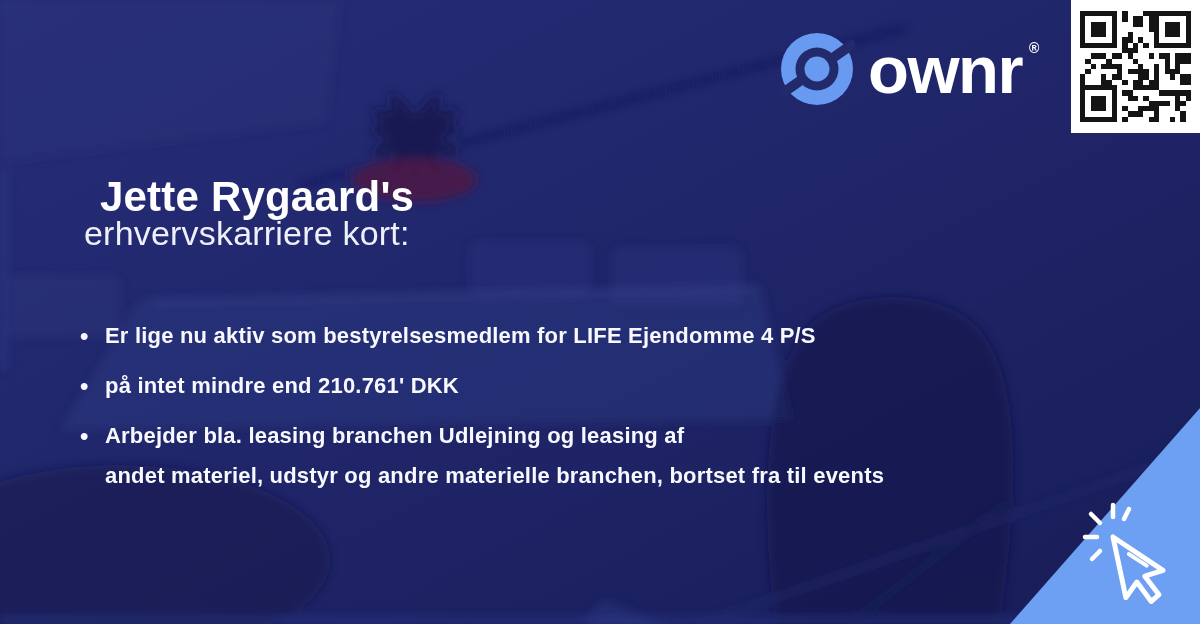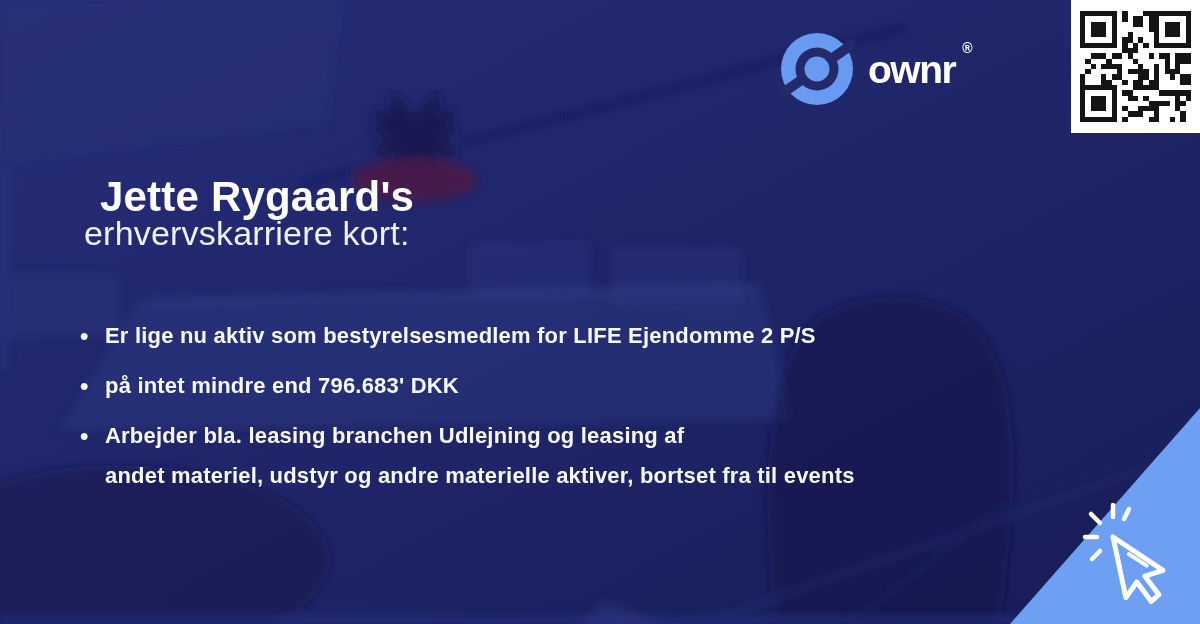--- a/index.html
+++ b/index.html
@@ -26,21 +26,21 @@
     display:flex;align-items:center;justify-content:center;
   }
   .qr svg{display:block;}
   
   .logo{
     position:absolute;left:779px;top:30px;height:78px;
     display:flex;align-items:center;gap:13px;
   }
   .logo-mark{width:76px;height:76px;display:block;}
   .logo-text{
-    font-size:39px;font-weight:800;letter-spacing:-1.5px;
+    font-size:67px;font-weight:800;letter-spacing:-1.5px;
     color:var(--text-col);line-height:1;
   }
   .logo-reg{
     font-size:14px;font-weight:700;align-self:flex-start;
     margin:10px 0 0 -6px;color:var(--text-col);
   }
   
   .title{
     position:absolute;left:84px;top:160px;margin:16px;
     font-size:42px;font-weight:800;letter-spacing:0.2px;line-height:1;
@@ -361,30 +361,30 @@
     <span class="logo-text">ownr</span>
     <span class="logo-reg">®</span>
   </div>
 
   <h1 class="title">Jette Rygaard's</h1>
   <h2 class="subtitle">erhvervskarriere kort:</h2>
 
   <ul class="bullets" id="bullets">
       <li>
         <span class="bullet-dot">•</span>
-        <span class="bullet-line">Er lige nu aktiv som bestyrelsesmedlem for LIFE Ejendomme 2 P/S</span>
+        <span class="bullet-line">Er lige nu aktiv som bestyrelsesmedlem for LIFE Ejendomme 4 P/S</span>
       </li>
       <li>
         <span class="bullet-dot">•</span>
-        <span class="bullet-line">på intet mindre end 796.683' DKK</span>
+        <span class="bullet-line">på intet mindre end 210.761' DKK</span>
       </li>
       <li>
         <span class="bullet-dot">•</span>
         <span class="bullet-line">Arbejder bla. leasing branchen Udlejning og leasing af</span>
-        <span class="bullet-line">andet materiel, udstyr og andre materielle aktiver, bortset fra til events</span>
+        <span class="bullet-line">andet materiel, udstyr og andre materielle branchen, bortset fra til events</span>
       </li>
     </ul>
 
   <div class="triangle"></div>
   <svg class="cursor" viewBox="0 0 160 169">
     <g stroke="#ffffff" stroke-width="4.5" stroke-linecap="round" fill="none">
 
       <line x1="73" y1="62" x2="73" y2="50"></line>
       <line x1="60" y1="68" x2="51" y2="59"></line>
       <line x1="57" y1="82" x2="45" y2="82"></line>

